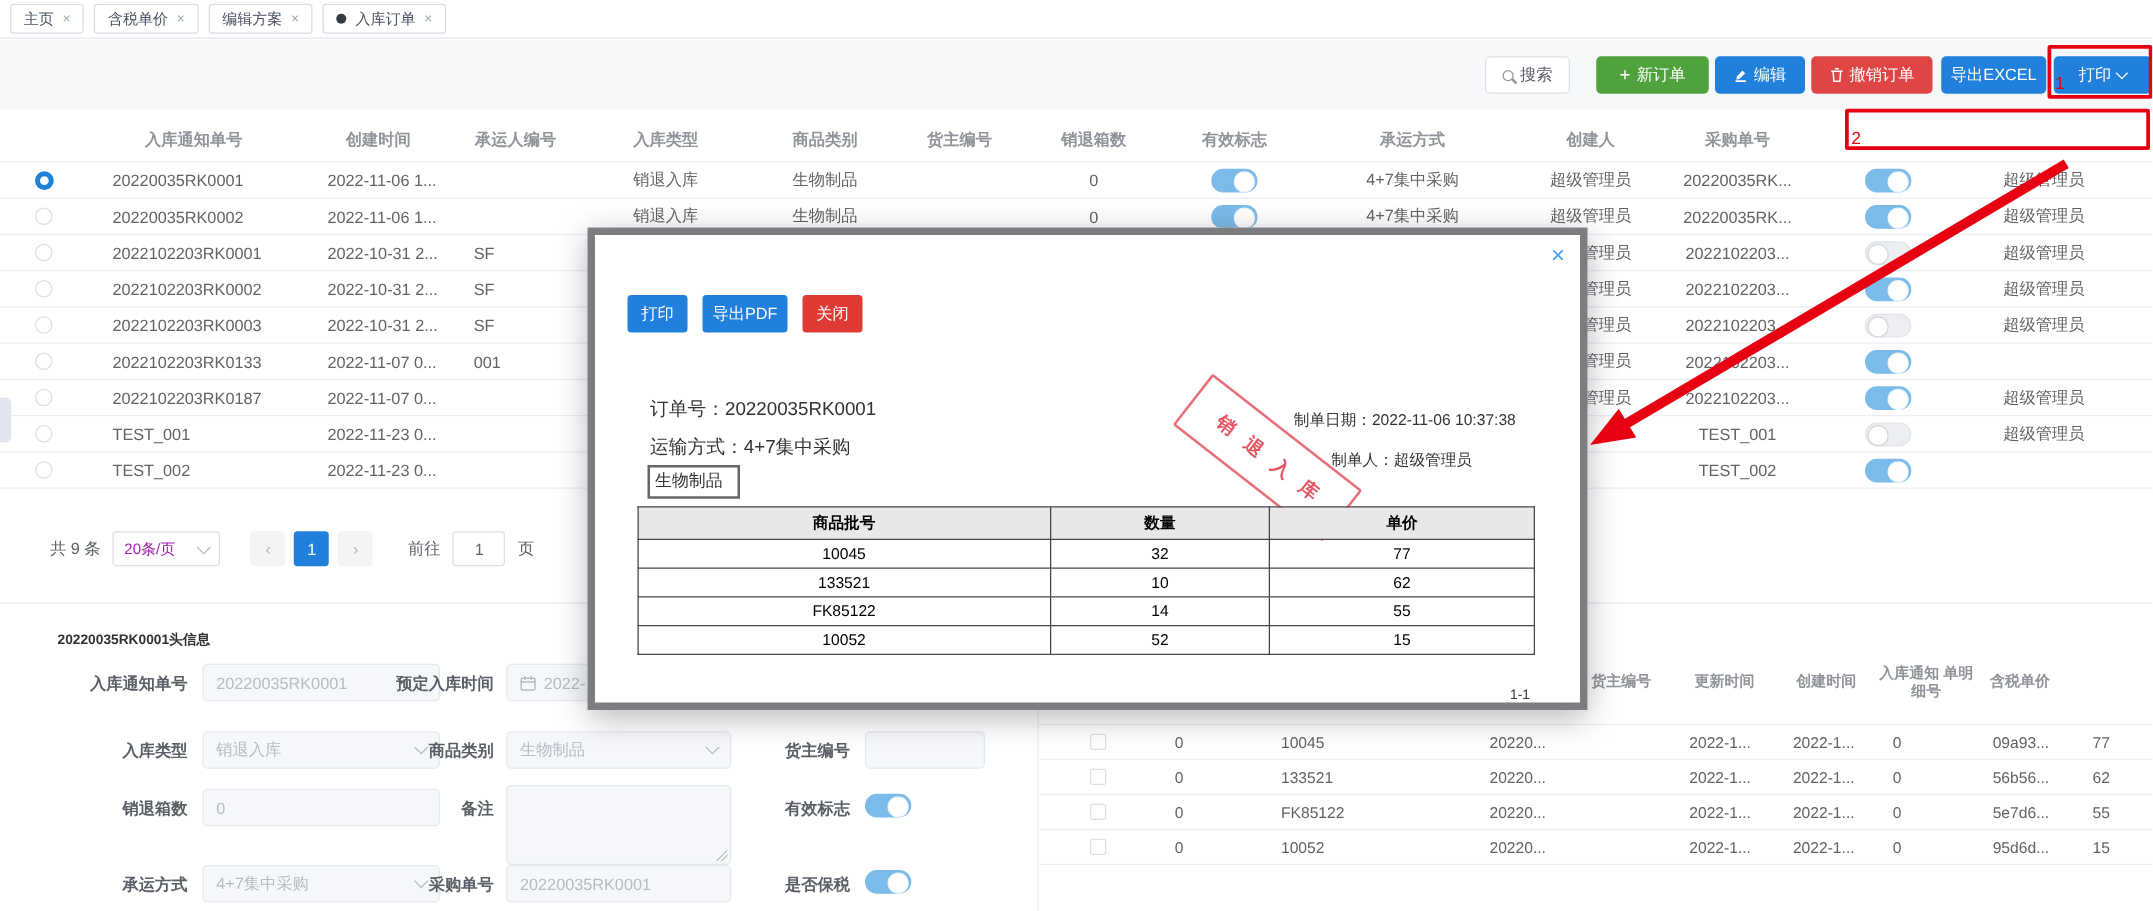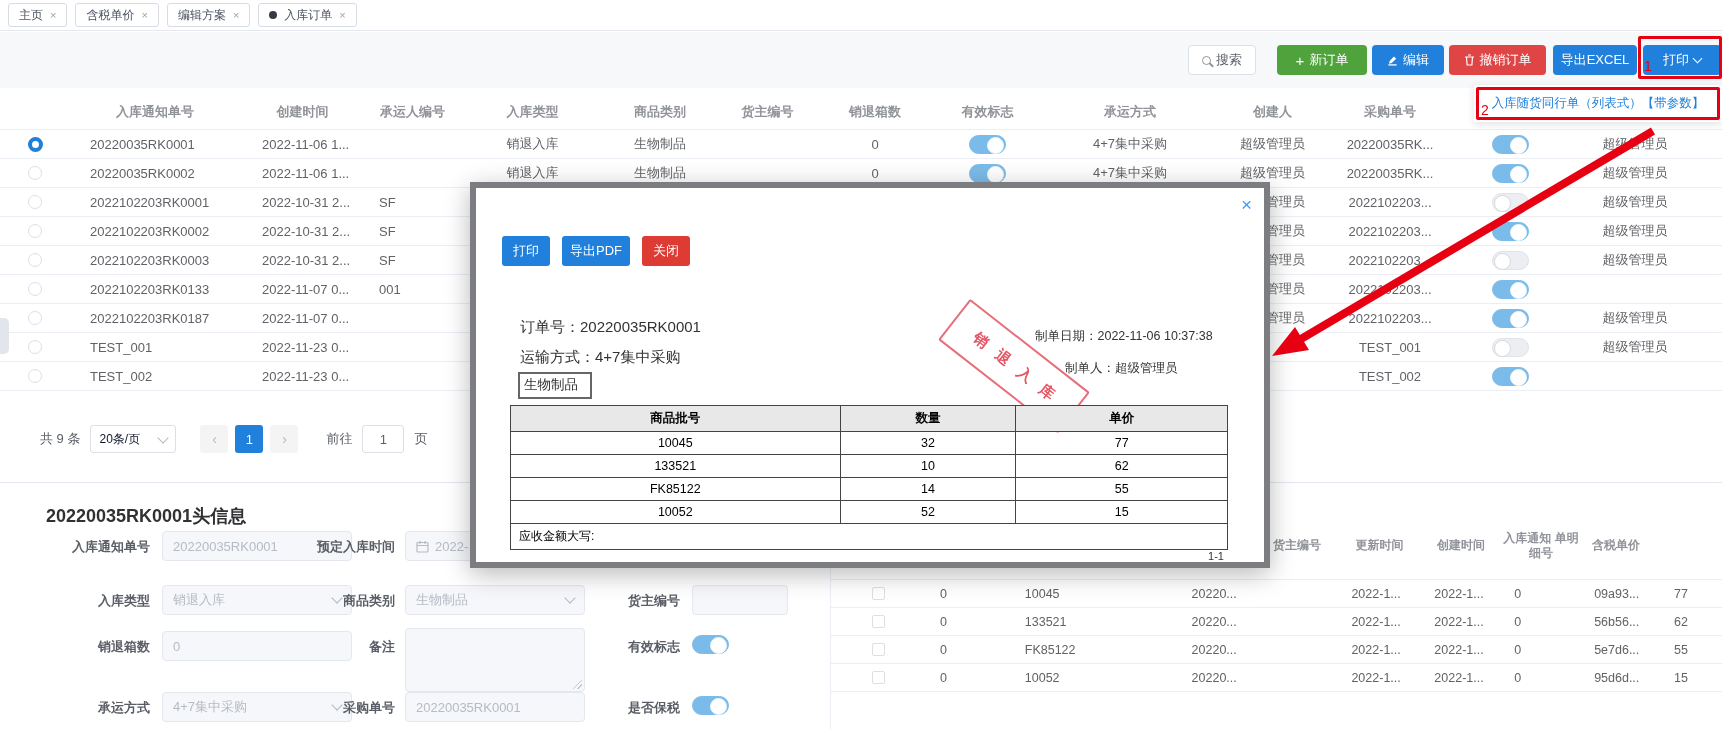--- a/index.html
+++ b/index.html
@@ -38,29 +38,29 @@
   .radio.sel{width:15px;height:15px;border:4.5px solid #1f80da}
   .toggle{width:37px;height:19px;border-radius:10px;background:#eceef2;border:1px solid #e0e3e8;position:relative;display:inline-block}
   .toggle::after{content:"";position:absolute;width:15px;height:15px;border-radius:50%;background:#fff;
     border:1px solid #d4d7dc;top:1px;left:1px}
   .toggle.on{background:#7bbbe9;border-color:#7bbbe9}
   .toggle.on::after{left:auto;right:1px;border-color:#eef6fd}
   
   .pag{position:absolute;left:40px;top:424px;height:30px;display:flex;align-items:center;gap:10px;
     font-size:13px;color:#5a5e66;z-index:1}
   .pag .selbox{width:86px;height:28px;border:1px solid #dcdfe6;border-radius:3px;background:#fff;
-    display:flex;align-items:center;justify-content:space-between;padding:0 8px;font-size:12px;color:#0f172a}
+    display:flex;align-items:center;justify-content:space-between;padding:0 8px;font-size:12px;color:#a21caf}
   .pgbtn{width:28px;height:28px;border-radius:3px;background:#f4f4f5;color:#b4b9c2;display:flex;
     align-items:center;justify-content:center;font-size:14px}
   .pgbtn.cur{background:#2080db;color:#fff;font-size:13px}
   .pag .goin{width:42px;height:28px;border:1px solid #dcdfe6;border-radius:3px;background:#fff;
     display:flex;align-items:center;justify-content:center;color:#606266}
   
   .bdiv{position:absolute;left:0;top:482px;width:100%;border-top:1px solid #e4e7ed;z-index:1}
-  .sect-title{position:absolute;left:46px;top:504px;font-size:18px;font-weight:bold;color:#303133;z-index:1}
+  .sect-title{position:absolute;left:46px;top:504px;font-size:11px;font-weight:bold;color:#303133;z-index:1}
   .f-label{position:absolute;font-size:13px;font-weight:bold;color:#5a5e66;text-align:right;z-index:1;white-space:nowrap}
   .f-field{position:absolute;height:30px;background:#f5f7fa;border:1px solid #e4e7ed;border-radius:4px;
     font-size:13px;color:#b6bbc4;display:flex;align-items:center;padding:0 10px;z-index:1;white-space:nowrap;overflow:hidden}
   .f-field .gchev{position:absolute;right:10px}
   .f-area{position:absolute;background:#f5f7fa;border:1px solid #e4e7ed;border-radius:4px;z-index:1}
   .rsz{position:absolute;right:2px;bottom:2px;width:9px;height:9px;
     background:linear-gradient(135deg,transparent 45%,#c4c8cf 45%,#c4c8cf 55%,transparent 55%,transparent 68%,#c4c8cf 68%,#c4c8cf 78%,transparent 78%)}
   .f-toggle{position:absolute;z-index:1}
   
   .dtable{position:absolute;left:830px;top:483px;width:900px;height:246px;border-left:1px solid #ebeef5;
@@ -512,23 +512,20 @@
           <div class="dt-td" style="width: 82px;"></div>
           <div class="dt-td" style="width: 83px;">2022-1...</div>
           <div class="dt-td" style="width: 80px;">2022-1...</div>
           <div class="dt-td" style="width: 80px;">0</div>
           <div class="dt-td" style="width: 80px;">95d6d...</div>
           <div class="dt-td" style="width: 70px;">15</div>
         </div>
       </div>
   </div>
 
-  <div class="ddpanel">
-    <span>入库随货同行单（列表式）【带参数】</span>
-  </div>
 
   <div class="modal">
     <div class="m-close">×</div>
     <div class="m-btn" style="left:26px;width:48px;background:#2080db">
       <span>打印</span>
     </div>
     <div class="m-btn" style="left:86px;width:68px;background:#2080db">
       <span>导出PDF</span>
     </div>
     <div class="m-btn" style="left:166px;width:48px;background:#df3b35">
@@ -562,23 +559,20 @@
           <tr>
             <td>FK85122</td>
             <td>14</td>
             <td>55</td>
           </tr>
           <tr>
             <td>10052</td>
             <td>52</td>
             <td>15</td>
           </tr>
-          <tr>
-            <td class="foot" colspan="3">应收金额大写:</td>
-          </tr>
         </tbody>
     </table>
     <div class="m-page">1-1</div>
   </div>
 
   <svg class="arrow-svg" width="1722" height="729">
     <line x1="1653" y1="131" x2="1301" y2="339" stroke="#e60012" stroke-width="8"></line>
     <polygon points="1272,356 1295,327 1309,350" fill="#e60012"></polygon>
   </svg>
   <div class="annbox" style="left:1638px;top:36px;width:84px;height:43px"></div>

